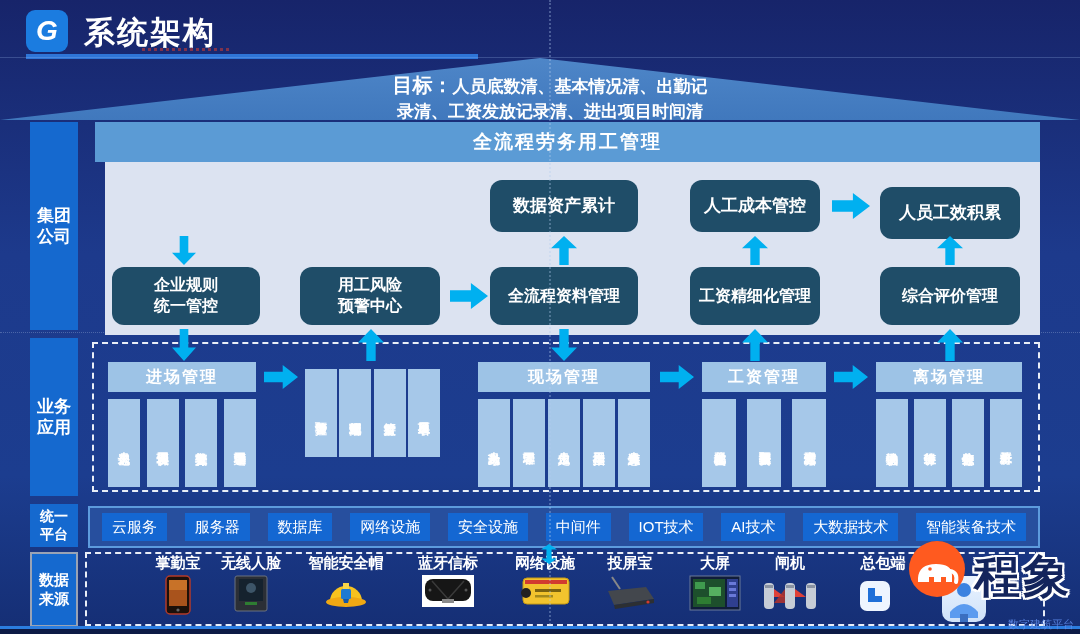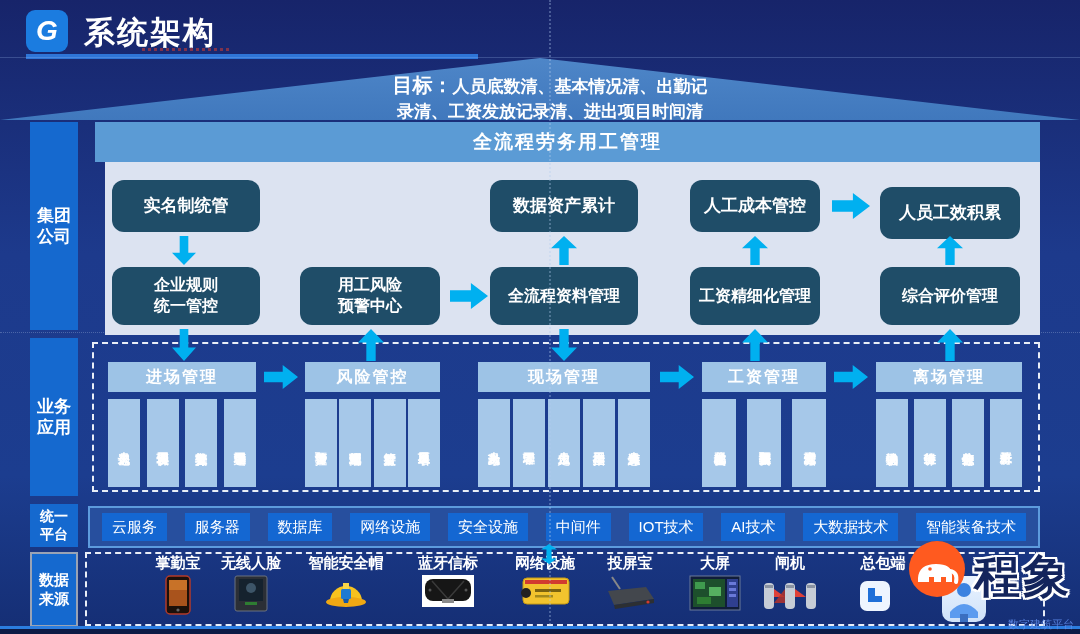--- a/index.html
+++ b/index.html
@@ -117,21 +117,20 @@
   <div class="sidebar sb2 preline">业务
 应用</div>
   <div class="sidebar sb3 preline">统一
 平台</div>
   <div class="sidebar sb4 preline">数据
 来源</div>
 
   <div class="banner">全流程劳务用工管理</div>
   <div class="panel"></div>
 
-  <div class="darkbox r1" style="left:112px;width:148px;">实名制统管</div>
   <div class="darkbox r1" style="left:490px;width:148px;">数据资产累计</div>
   <div class="darkbox r1" style="left:690px;width:130px;">人工成本管控</div>
   <div class="darkbox r1" style="left:880px;width:140px;margin-top:7px;">人员工效积累</div>
 
   <div class="darkbox r2 preline" style="left:112px;width:148px;">企业规则
 统一管控</div>
   <div class="darkbox r2 preline" style="left:300px;width:140px;">用工风险
 预警中心</div>
   <div class="darkbox r2" style="left:490px;width:148px;">全流程资料管理</div>
   <div class="darkbox r2" style="left:690px;width:130px;">工资精细化管理</div>
@@ -158,21 +157,20 @@
       <div class="bizitem">人员登记</div>
       <div class="bizitem">用工协议管理</div>
       <div class="bizitem">入场安全教育</div>
       <div class="bizitem">零工进场管理</div>
     </div>
   </div>
 
   <div class="arr a-right" style="left:264px;top:365px;width:34px;height:24px;"></div>
 
   <div class="bizcol" style="left:305px;width:135px;">
-    <div class="bizhead">风险管控</div>
     <div class="bizitems">
       <div class="bizitem">预警管控</div>
       <div class="bizitem">管理规则落地</div>
       <div class="bizitem">监管对接</div>
       <div class="bizitem">项目黑名单</div>
     </div>
   </div>
 
   <div class="bizcol" style="left:478px;width:172px;">
     <div class="bizhead">现场管理</div>

